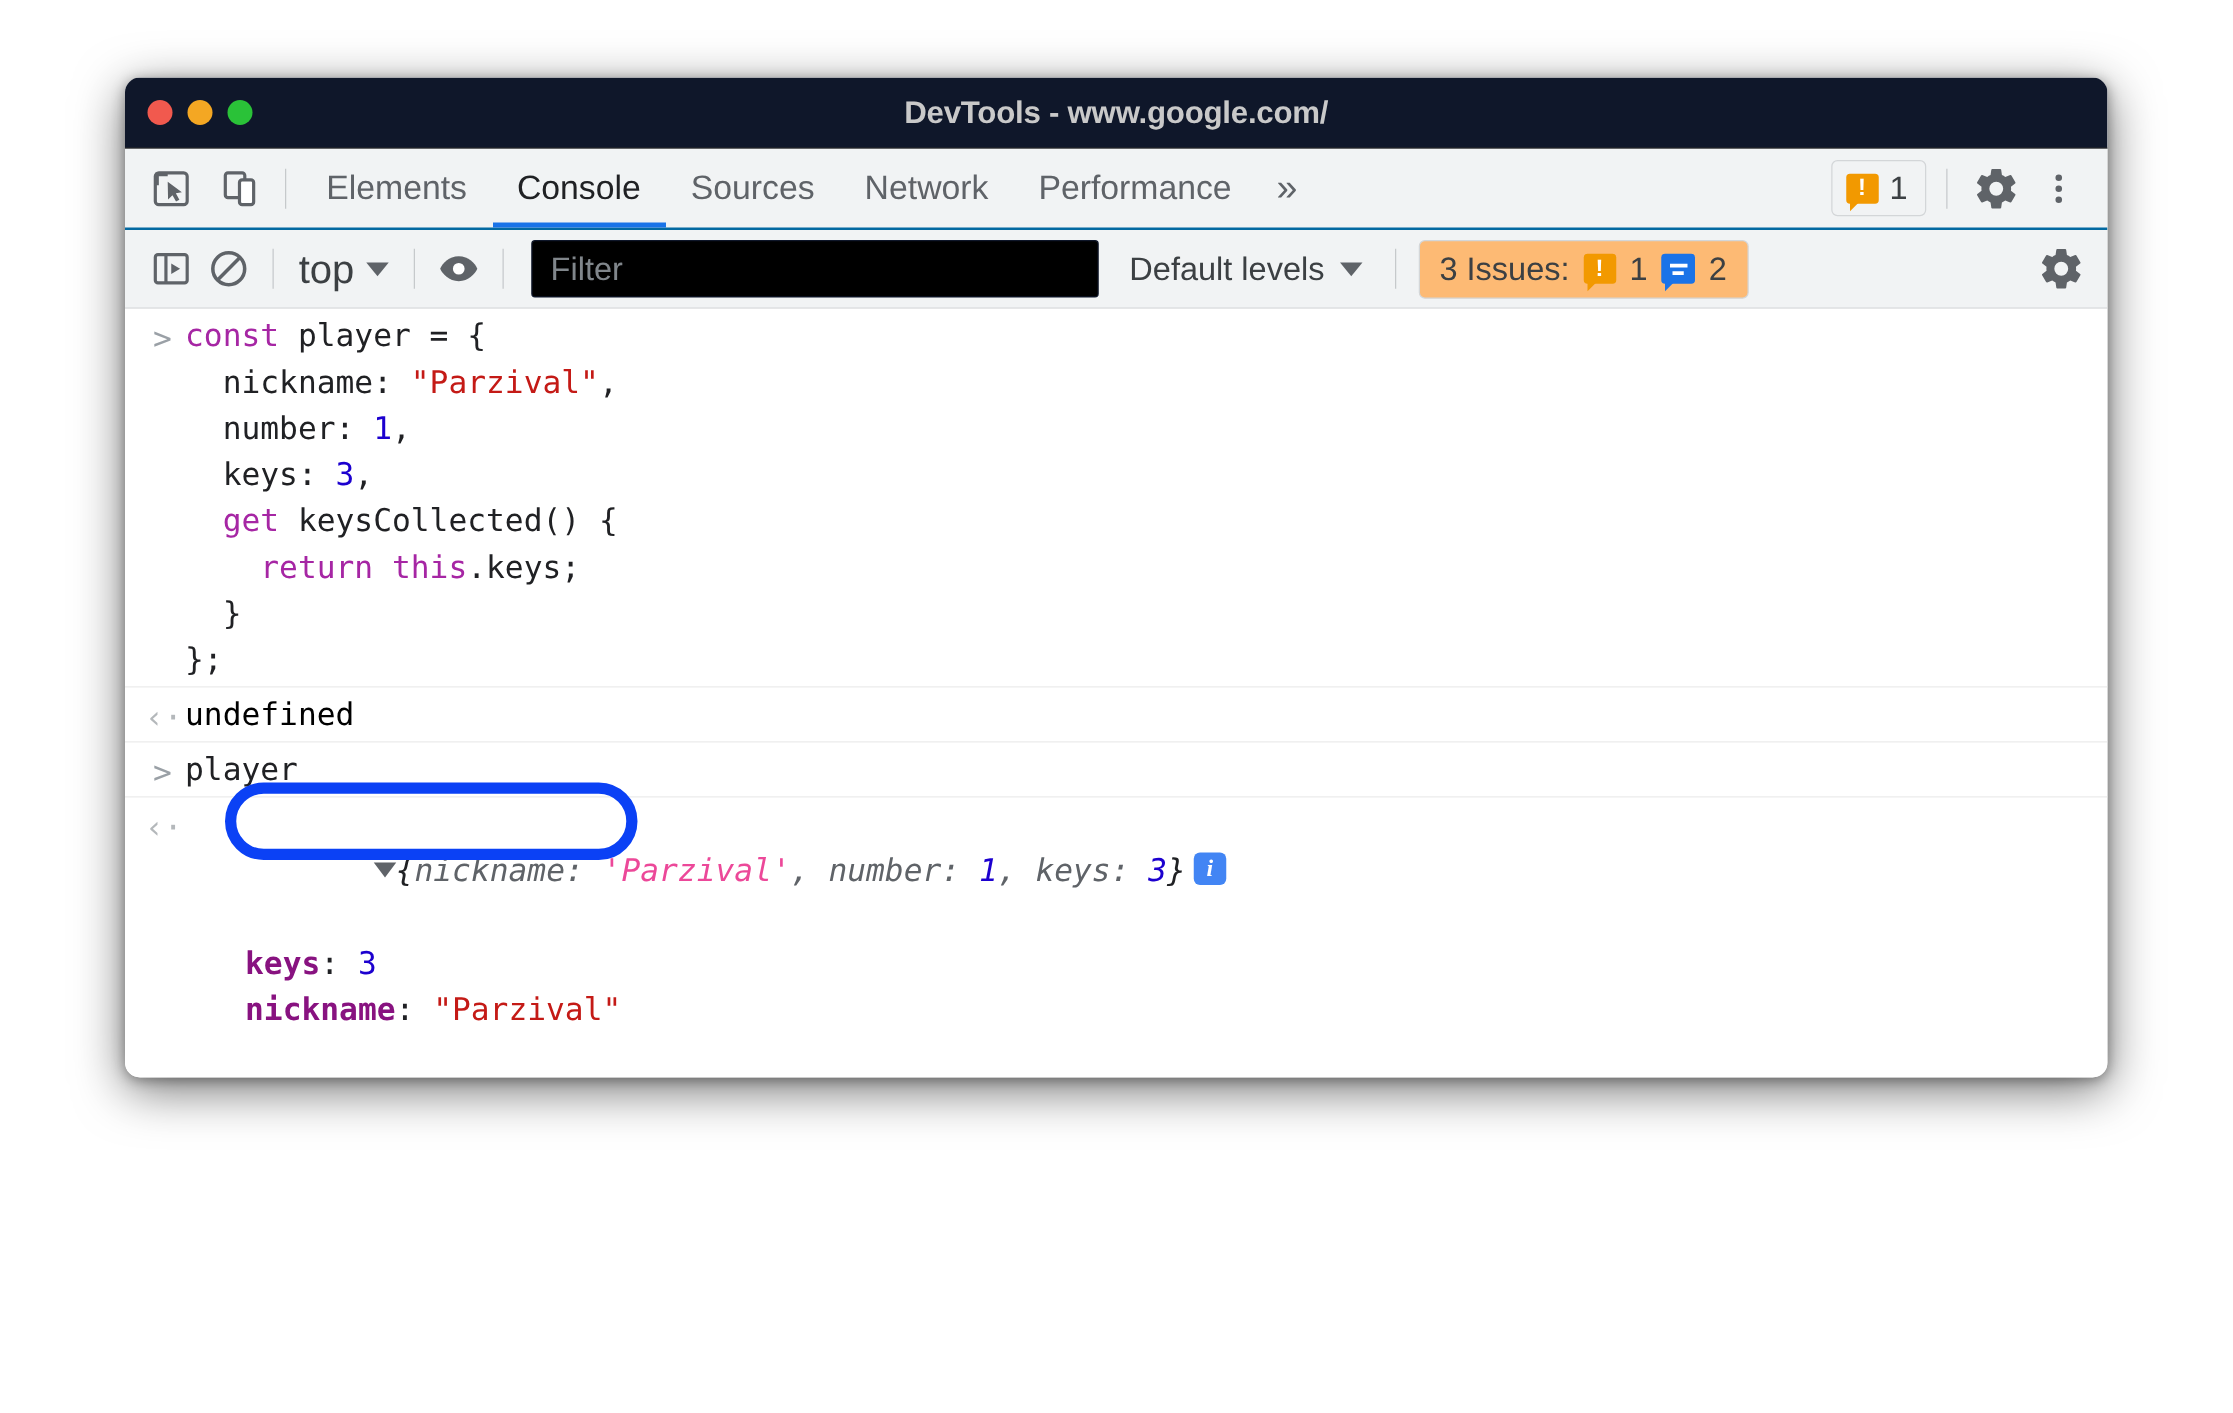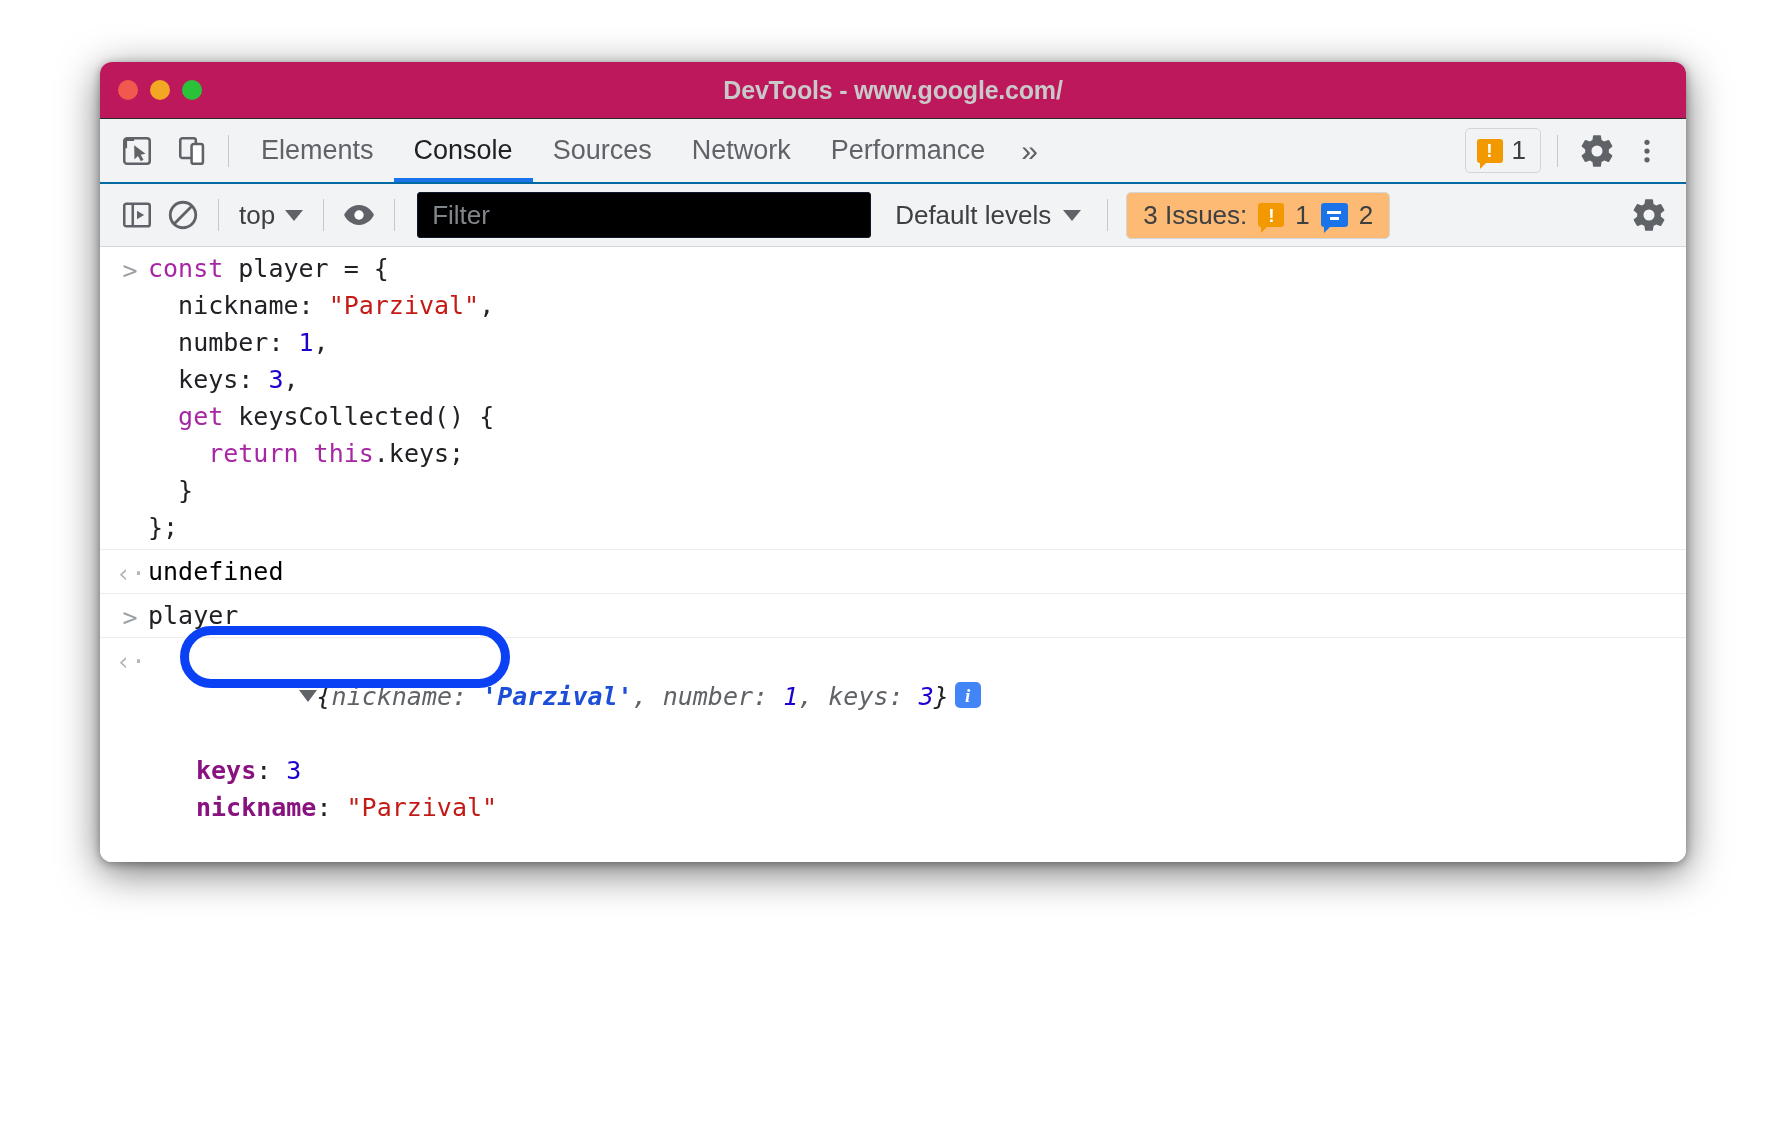--- a/index.html
+++ b/index.html
@@ -32,21 +32,21 @@
     overflow: hidden;
     display: flex;
     flex-direction: column;
   }
 
   
   .titlebar {
     position: relative;
     height: 56px;
     flex: 0 0 56px;
-    background: #be185d;
+    background: #0f172a;
     display: flex;
     align-items: center;
     border-bottom: 1px solid #2b2b2b;
   }
   .traffic-lights {
     display: flex;
     align-items: center;
     gap: 12px;
     padding-left: 18px;
   }
@@ -210,21 +210,21 @@
     background: #f1f3f4;
     display: flex;
     align-items: center;
     border-bottom: 1px solid #d4d6d8;
     padding: 0 14px;
   }
   .ctx-select {
     display: flex;
     align-items: center;
     gap: 10px;
-    font-size: 26px;
+    font-size: 32px;
     color: #3c4043;
     padding: 0 8px;
     font-family: "Liberation Sans", sans-serif;
   }
   .caret {
     width: 0; height: 0;
     border-left: 9px solid transparent;
     border-right: 9px solid transparent;
     border-top: 11px solid #5f6368;
   }
@@ -307,21 +307,21 @@
   }
   .gutter.inbound { color: #b4b8bb; }
 
   .kw      { color: #a626a4; }
   .str     { color: #c41a16; }
   .num     { color: #1c00cf; }
   .plain   { color: #202124; }
   .muted   { color: #000000; }
 
   .preview { font-style: italic; color: #5f6368; }
-  .preview .pstr { color: #1d4ed8; font-style: italic; font-weight: bold; }
+  .preview .pstr { color: #ec4899; font-style: italic; }
   .preview .pnum { color: #1c00cf; font-style: italic; }
   .preview .pbrace { color: #202124; font-style: italic; }
 
   .prop-name { color: #881280; font-weight: bold; }
 
   .tri {
     display: inline-block;
     width: 0; height: 0;
     vertical-align: middle;
     position: relative;

